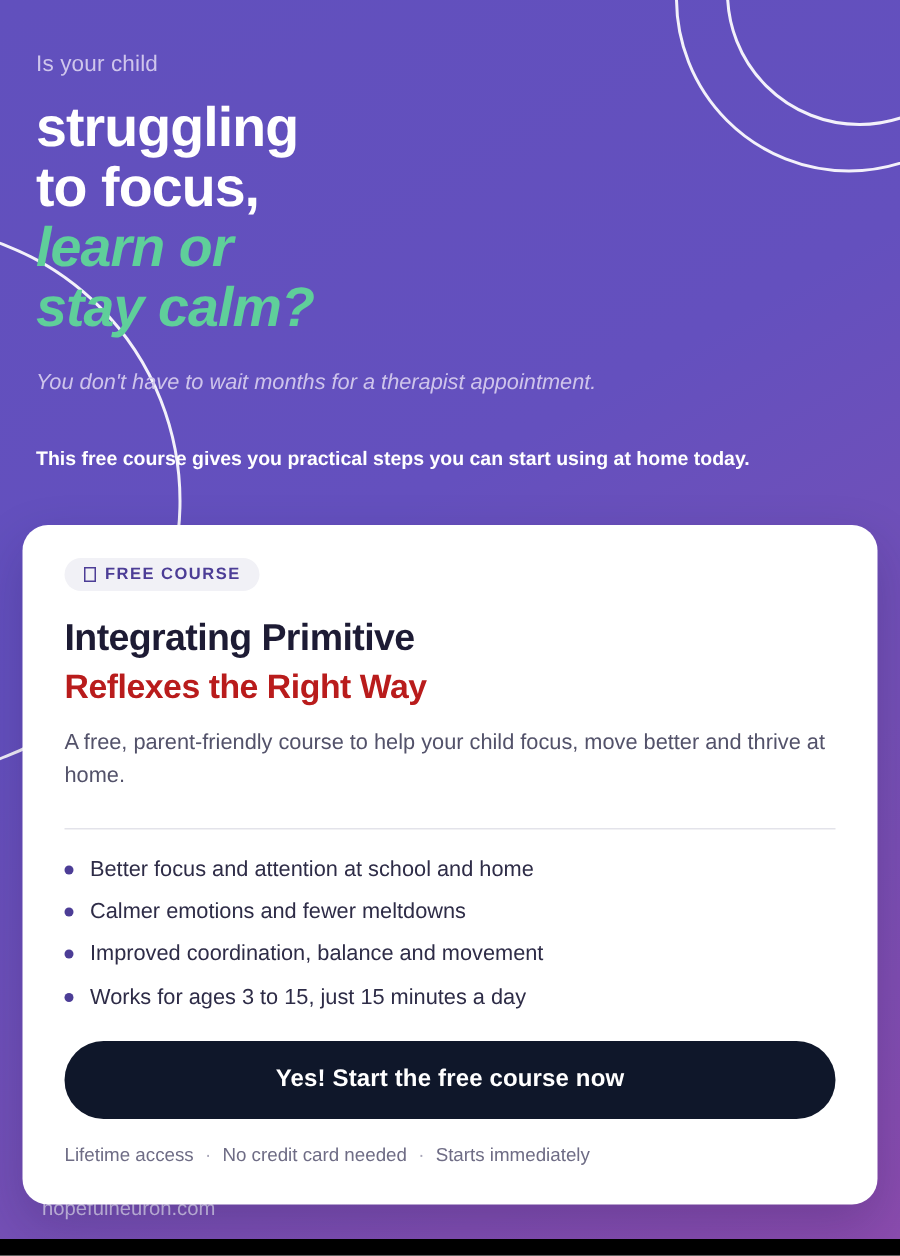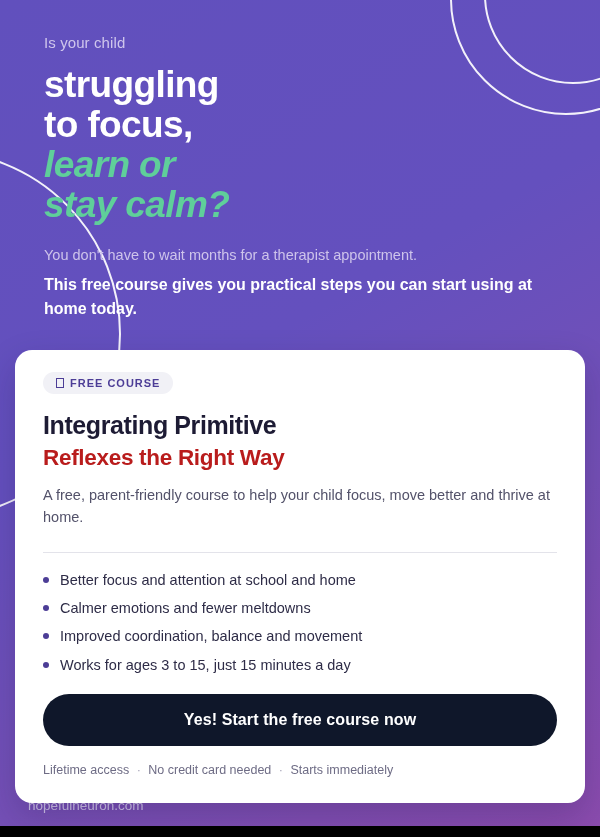--- a/index.html
+++ b/index.html
@@ -39,21 +39,21 @@
     right: -62px; top: -94px;
   }
   #deco-circle-left {
     width: 368px; height: 368px;
     left: -247px; top: 150px;
   }
 
   
   #hero {
     position: relative;
-    padding: 34px 28px 0 44px;
+    padding: 34px 28px 0 24px;
     z-index: 2;
   }
 
   #eyebrow {
     font-size: 15px;
     color: #CFC6EC;
     letter-spacing: .1px;
     margin-bottom: 14px;
   }
 
@@ -67,25 +67,26 @@
   #headline .accent {
     color: #5FCF9A;
     font-style: italic;
   }
 
   #sub-paragraph {
     margin-top: 20px;
     font-size: 14.5px;
     line-height: 1.48;
     color: #CEC4EB;
+    font-style: italic;
   }
 
   #lead-paragraph {
-    margin-top: 7px;
-    font-size: 16px;
+    margin-top: 30px;
+    font-size: 13px;
     line-height: 1.47;
     font-weight: bold;
     color: #FFFFFF;
     max-width: 520px;
   }
 
   
   #offer-card {
     position: absolute;
     left: 15px;

